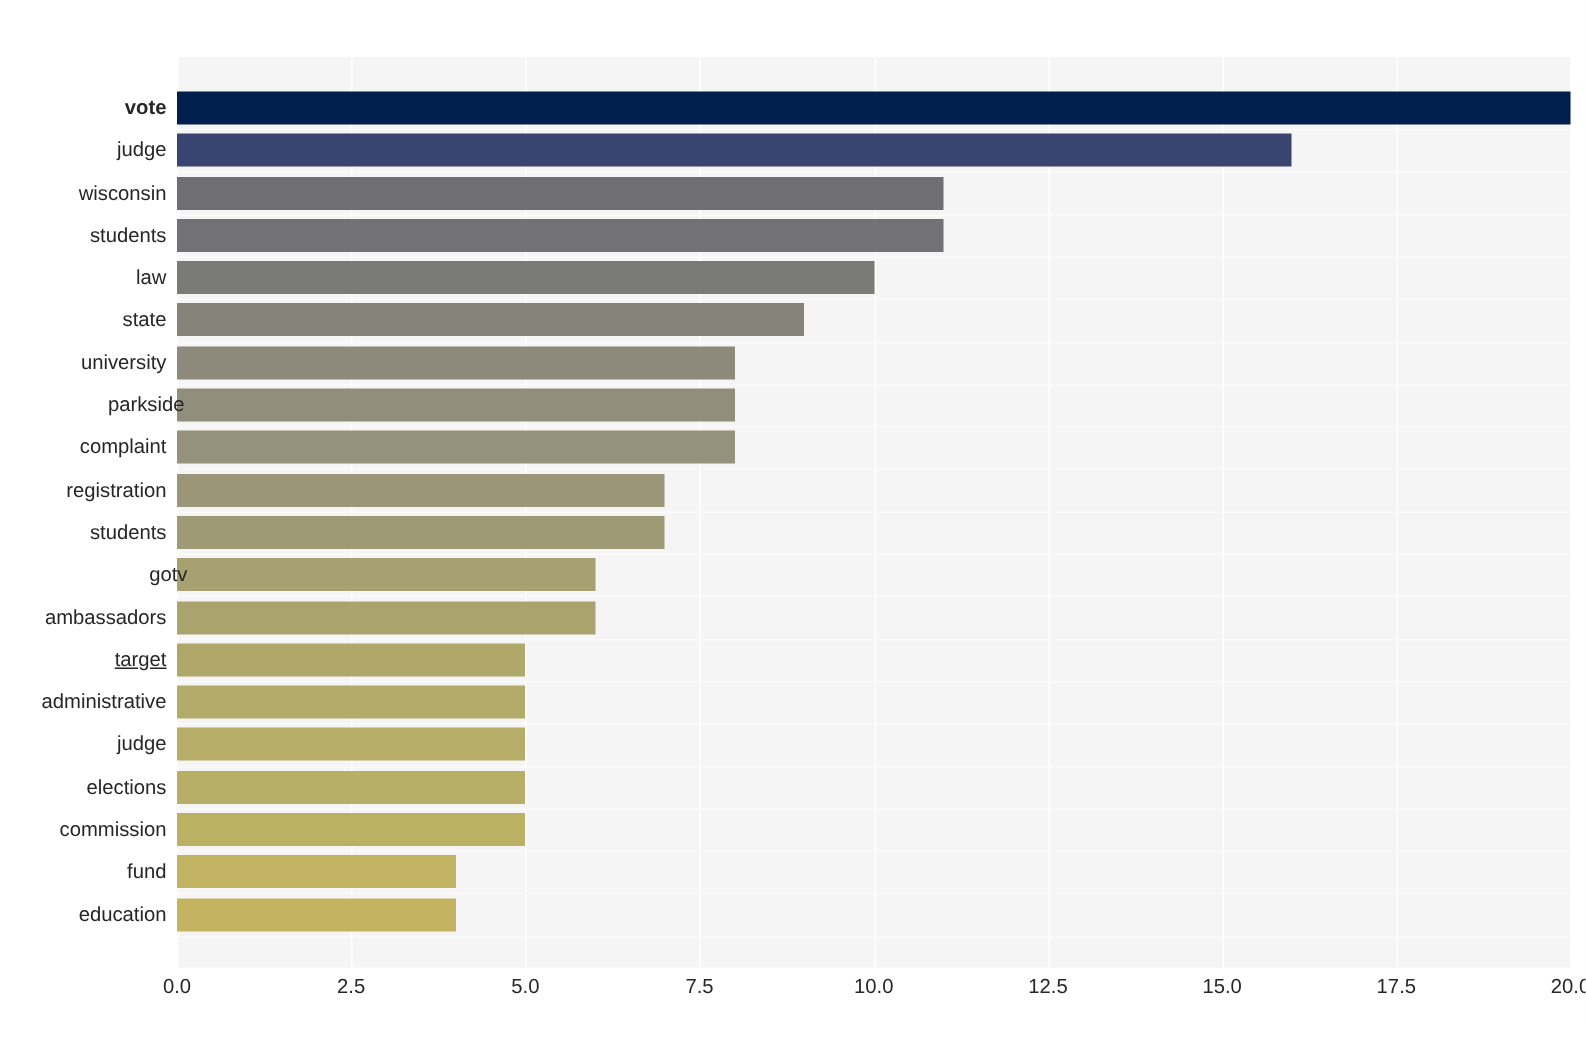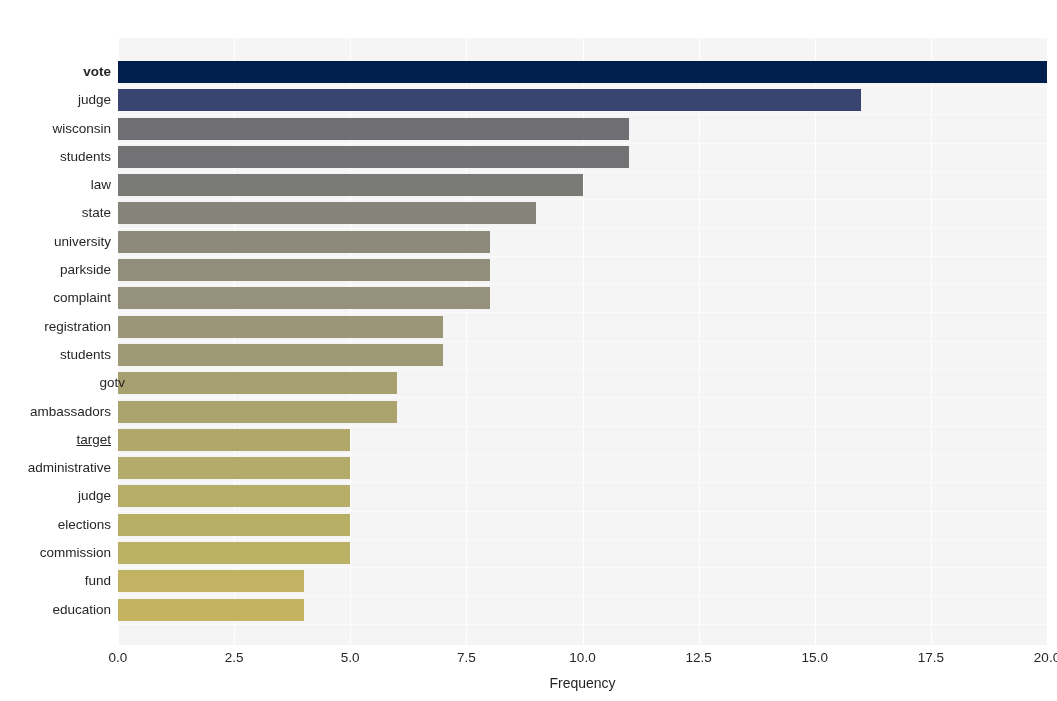--- a/index.html
+++ b/index.html
@@ -166,21 +166,21 @@
   </div>
 
   <div id="yticks">
       <div class="ytick-wrap" style="top: 63.958px; left: 0px; width: 111px; font-weight: bold;">vote</div>
       <div class="ytick-wrap" style="top: 92.2564px; left: 0px; width: 111px;">judge</div>
       <div class="ytick-wrap" style="top: 120.555px; left: 0px; width: 111px;">wisconsin</div>
       <div class="ytick-wrap" style="top: 148.853px; left: 0px; width: 111px;">students</div>
       <div class="ytick-wrap" style="top: 177.152px; left: 0px; width: 111px;">law</div>
       <div class="ytick-wrap" style="top: 205.45px; left: 0px; width: 111px;">state</div>
       <div class="ytick-wrap" style="top: 233.748px; left: 0px; width: 111px;">university</div>
-      <div class="ytick-wrap" style="top: 262.047px; left: 0px; width: 111px;">parkside</div>
+      <div class="ytick-wrap" style="top: 262.047px; left: 0px; width: 111px; padding-left: 12px;">parkside</div>
       <div class="ytick-wrap" style="top: 290.345px; left: 0px; width: 111px;">complaint</div>
       <div class="ytick-wrap" style="top: 318.643px; left: 0px; width: 111px;">registration</div>
       <div class="ytick-wrap" style="top: 346.942px; left: 0px; width: 111px;">students</div>
       <div class="ytick-wrap" style="top: 375.24px; left: 0px; width: 111px; padding-left: 14px;">gotv</div>
       <div class="ytick-wrap" style="top: 403.538px; left: 0px; width: 111px;">ambassadors</div>
       <div class="ytick-wrap" style="top: 431.837px; left: 0px; width: 111px; text-decoration: underline;">target</div>
       <div class="ytick-wrap" style="top: 460.135px; left: 0px; width: 111px;">administrative</div>
       <div class="ytick-wrap" style="top: 488.434px; left: 0px; width: 111px;">judge</div>
       <div class="ytick-wrap" style="top: 516.732px; left: 0px; width: 111px;">elections</div>
       <div class="ytick-wrap" style="top: 545.03px; left: 0px; width: 111px;">commission</div>
@@ -192,15 +192,14 @@
       <div class="xtick" style="left: 234.125px;">2.5</div>
       <div class="xtick" style="left: 350.25px;">5.0</div>
       <div class="xtick" style="left: 466.375px;">7.5</div>
       <div class="xtick" style="left: 582.5px;">10.0</div>
       <div class="xtick" style="left: 698.625px;">12.5</div>
       <div class="xtick" style="left: 814.75px;">15.0</div>
       <div class="xtick" style="left: 930.875px;">17.5</div>
       <div class="xtick" style="left: 1047px;">20.0</div>
     </div>
 
-  <div id="xlabel">Frequency</div>
 
 </div>
 
 </body></html>

